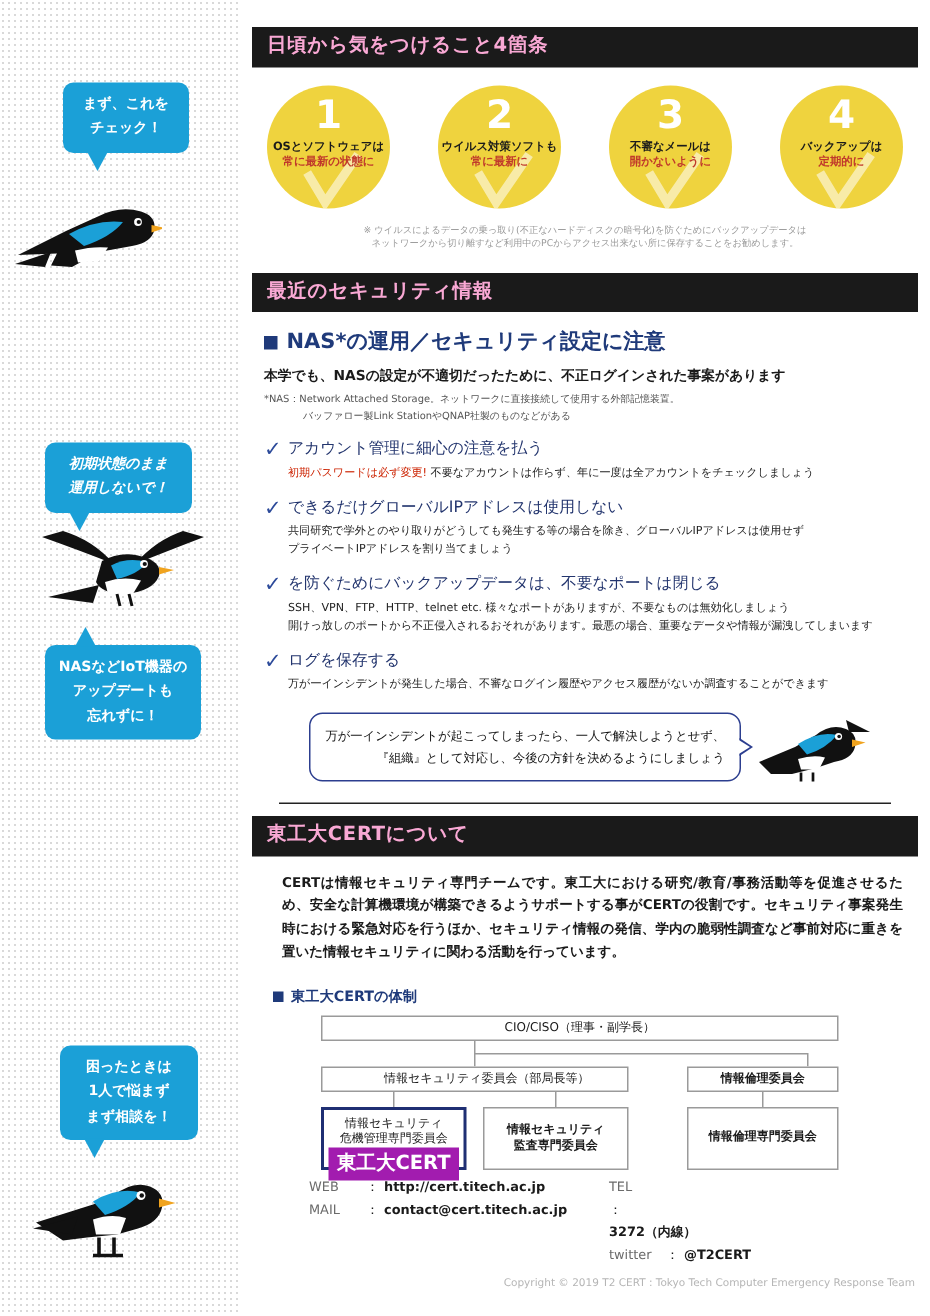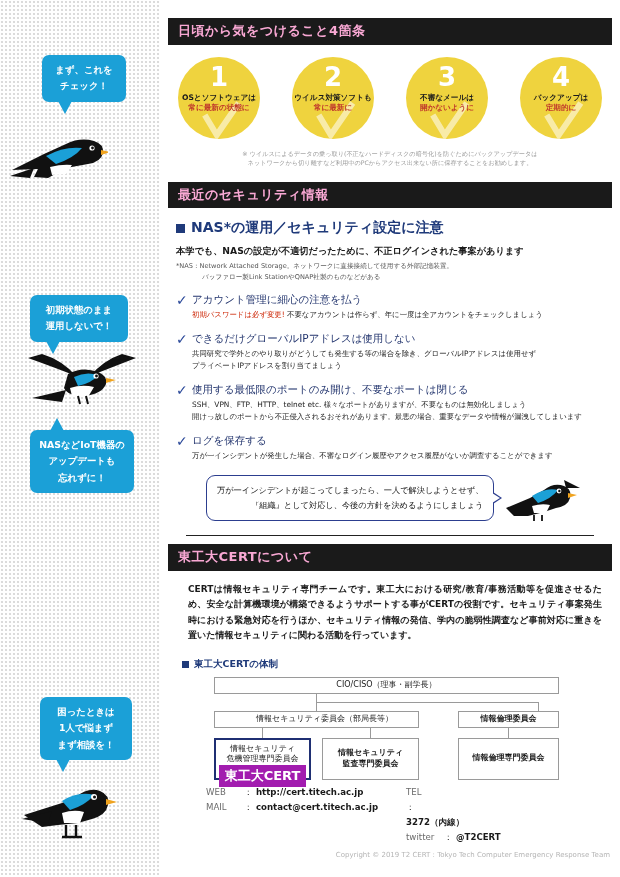--- a/index.html
+++ b/index.html
@@ -329,21 +329,21 @@
   <svg class="bird" style="left:8px; top:120px;" width="100" height="62" viewBox="0 0 100 62">
     <path d="M4 50 L36 34 L58 24 Q72 17 86 21 Q96 24 95 33 Q93 42 80 44 L58 48 L40 58 L26 57 L30 49 Z" fill="#111"></path>
     <path d="M38 36 Q56 26 74 28 Q66 38 48 44 Z" fill="#1ba0d7"></path>
     <path d="M42 47 Q54 44 64 45 L58 54 L44 55 Z" fill="#fff"></path>
     <circle cx="84" cy="28" r="2.6" fill="#fff"></circle>
     <circle cx="84.5" cy="28" r="1.4" fill="#111"></circle>
     <path d="M93 30 L102 32 L93 35 Z" fill="#f0a31e"></path>
     <path d="M2 56 L26 48 L22 58 Z" fill="#111"></path>
   </svg>
 
-  <div class="callout tail-bl" style="left:30px; top:295px; width:98px;">
+  <div class="callout tail-bl" style="left:30px; top:295px; width:98px;font-style:italic;">
     <div>初期状態のまま</div>
     <div>運用しないで！</div>
     <span class="tail"></span>
   </div>
 
   <svg class="bird" style="left:22px; top:350px;" width="120" height="60" viewBox="0 0 120 60">
     <path d="M6 8 Q34 18 54 26 Q40 10 20 4 Z" fill="#111"></path>
     <path d="M114 8 Q88 18 68 26 Q82 10 100 4 Z" fill="#111"></path>
     <path d="M46 24 Q60 16 76 22 Q86 26 84 34 Q80 44 62 46 Q46 46 42 38 Z" fill="#111"></path>
     <path d="M52 27 Q64 21 76 25 Q70 33 56 36 Z" fill="#1ba0d7"></path>
@@ -462,21 +462,21 @@
         <div class="check-desc">
           <div>共同研究で学外とのやり取りがどうしても発生する等の場合を除き、グローバルIPアドレスは使用せず</div>
           <div>プライベートIPアドレスを割り当てましょう</div>
         </div>
       </div>
     </div>
 
     <div class="check-item">
       <div class="check-mark">✓</div>
       <div class="check-body">
-        <div class="check-title">使用する最低限のポートのみ開け、不要なポートは閉じる</div>
+        <div class="check-title">を防ぐためにバックアップデータは、不要なポートは閉じる</div>
         <div class="check-desc">
           <div>SSH、VPN、FTP、HTTP、telnet etc. 様々なポートがありますが、不要なものは無効化しましょう</div>
           <div>開けっ放しのポートから不正侵入されるおそれがあります。最悪の場合、重要なデータや情報が漏洩してしまいます</div>
         </div>
       </div>
     </div>
 
     <div class="check-item">
       <div class="check-mark">✓</div>
       <div class="check-body">

